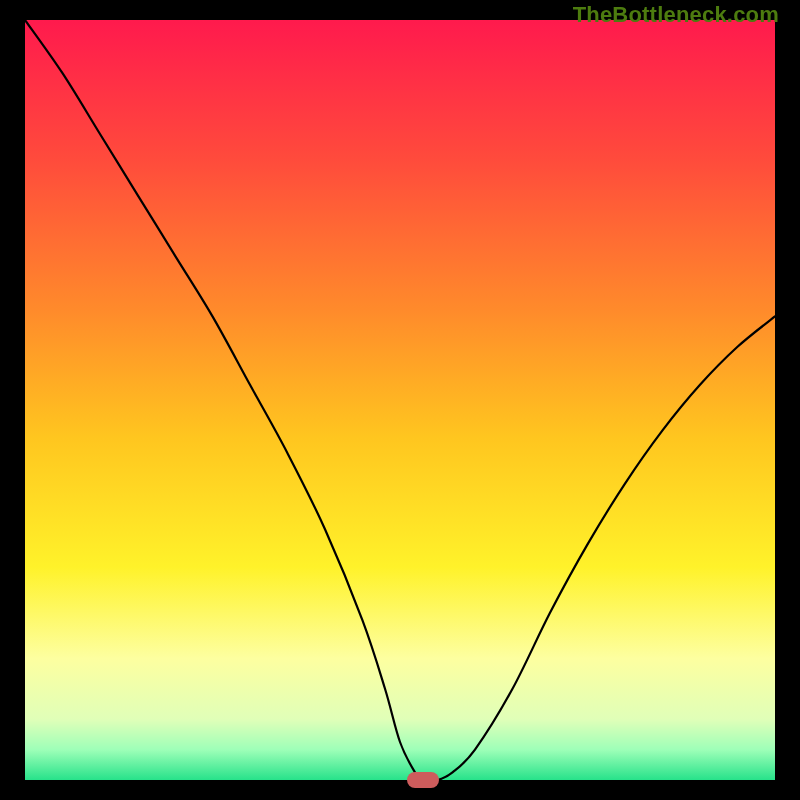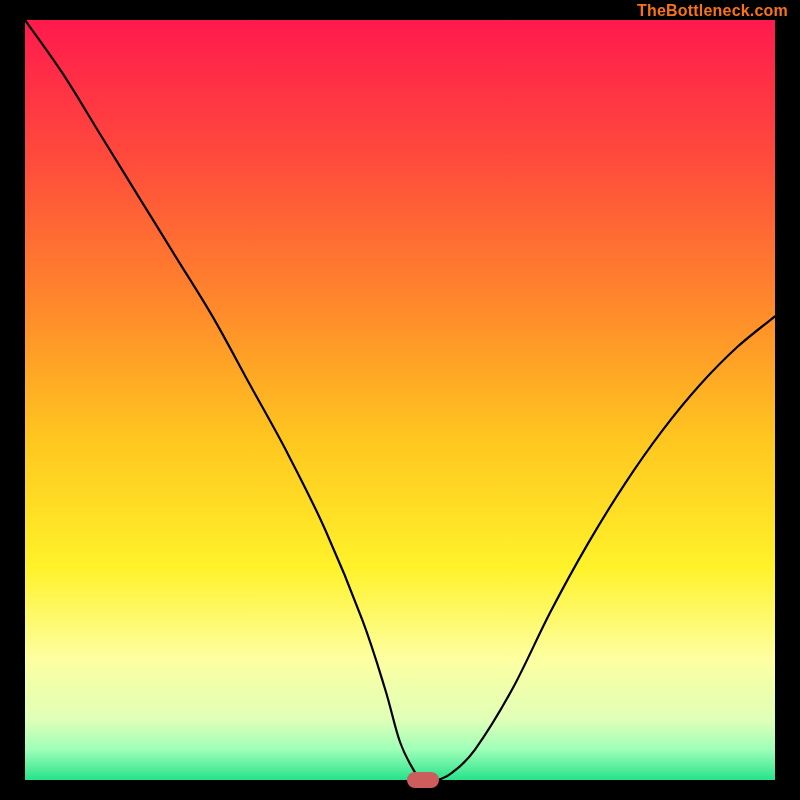--- a/index.html
+++ b/index.html
@@ -21,25 +21,25 @@
   .plot-area {
     position: absolute;
     left: 0;
     top: 0;
     width: 750px;
     height: 760px;
   }
   .watermark {
     position: absolute;
     top: 2px;
-    right: 12px;
+    right: 21px;
     font-family: Arial, Helvetica, sans-serif;
-    font-size: 16px;
+    font-size: 22px;
     font-weight: 600;
-    color: #f97316;
+    color: #4d7c0f;
     letter-spacing: 0.2px;
     user-select: none;
   }
   .marker {
     position: absolute;
     width: 32px;
     height: 16px;
     border-radius: 8px;
     background: #cd5c5c;
     transform: translate(-50%, -50%);

